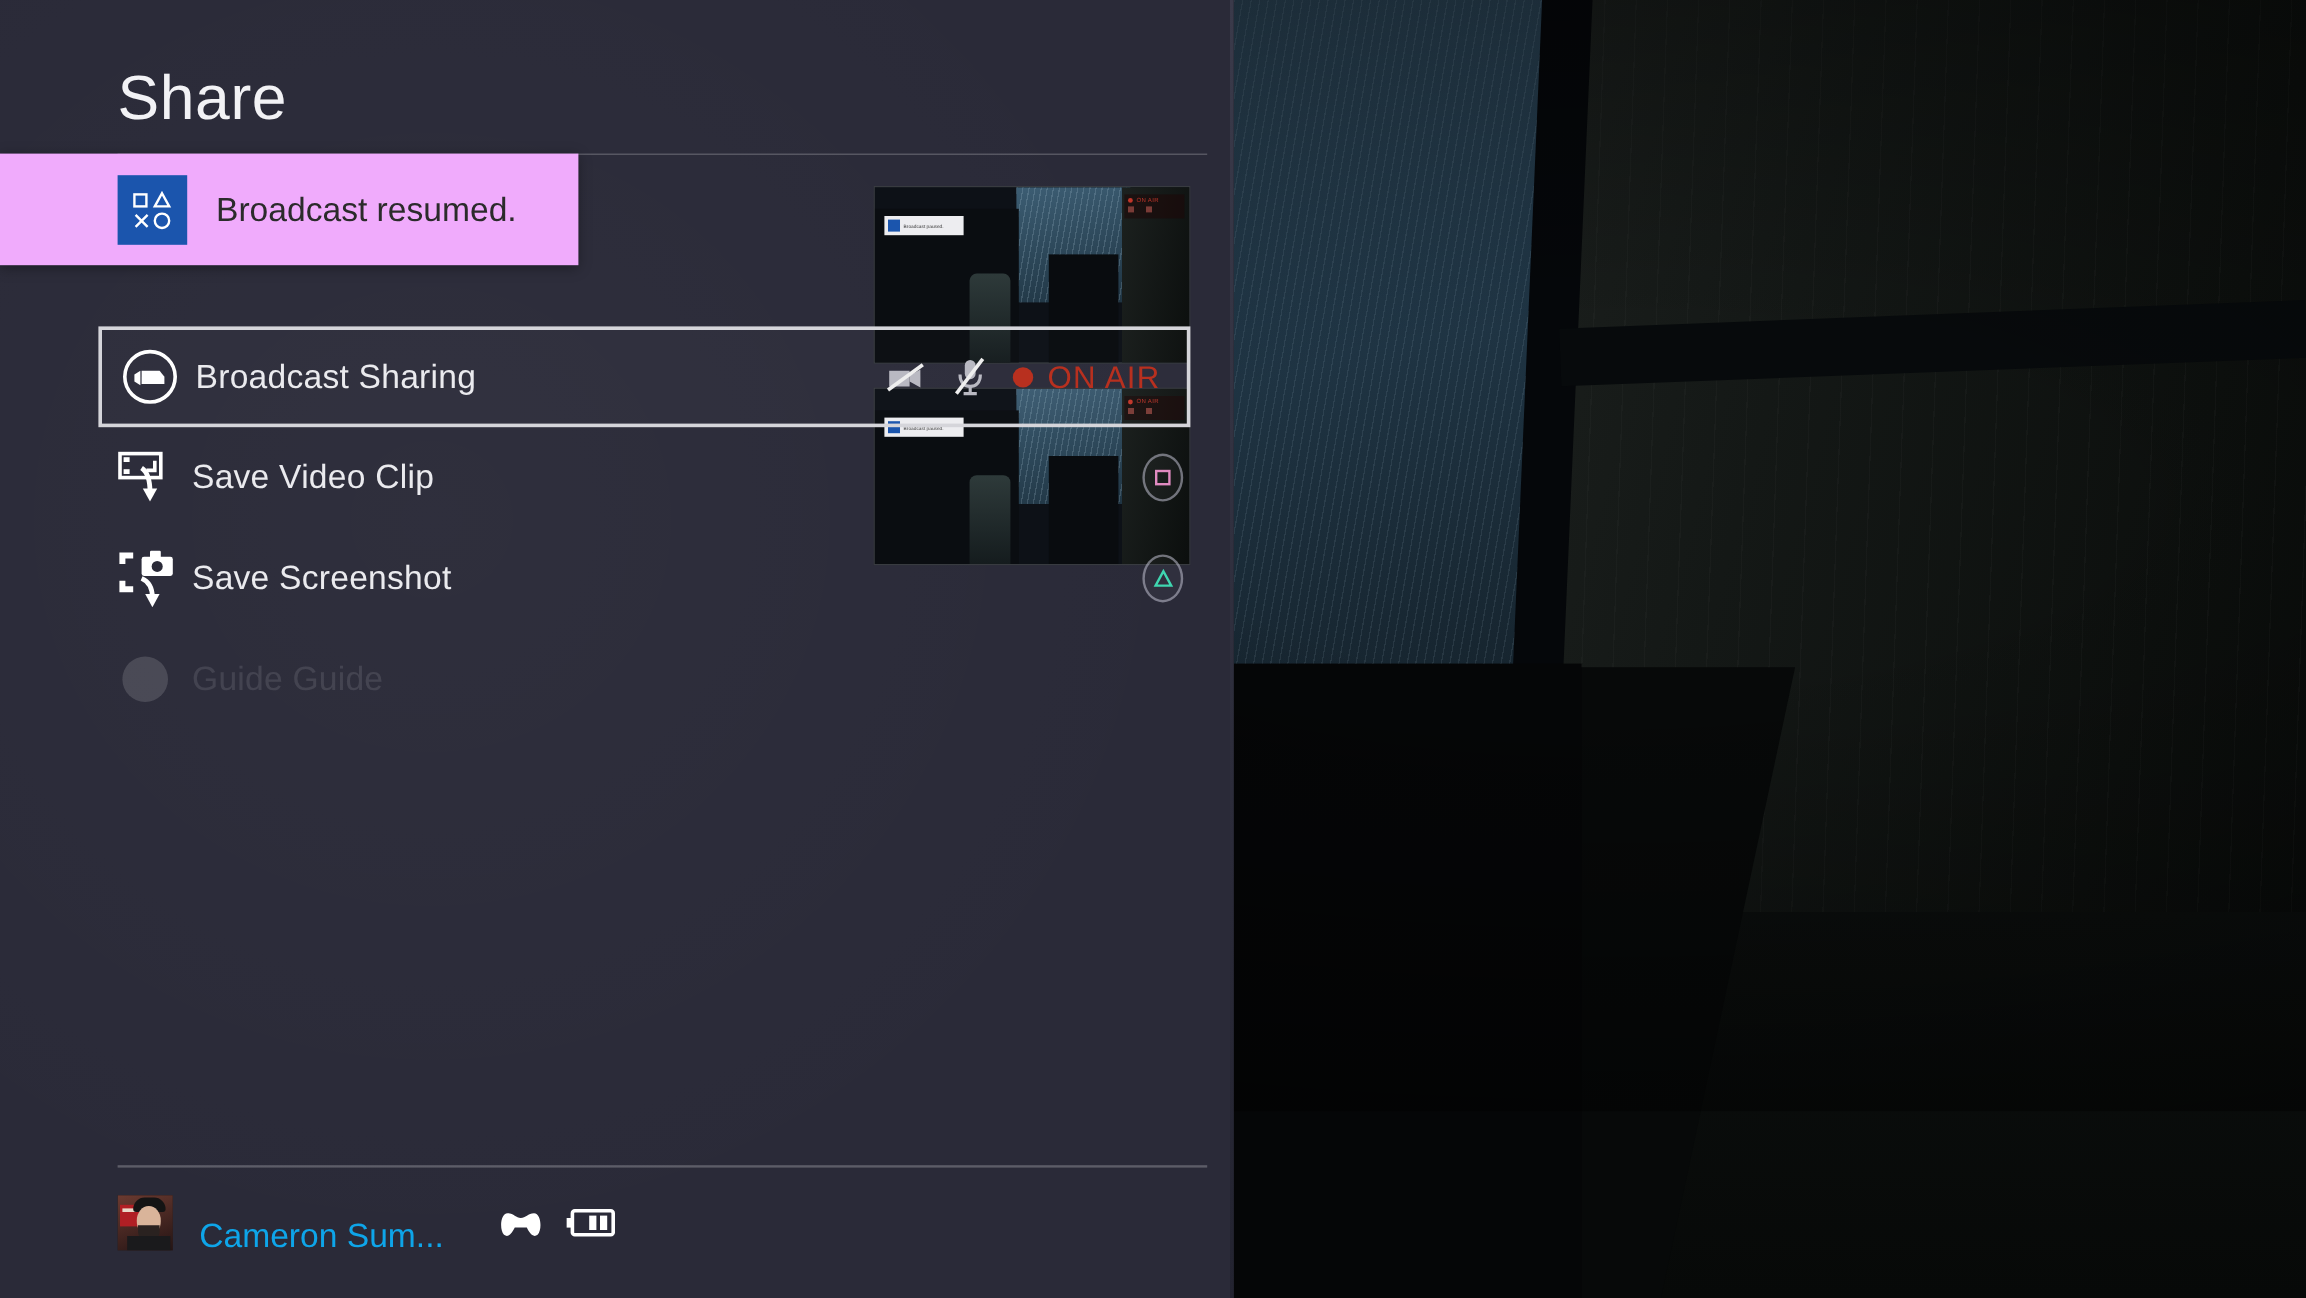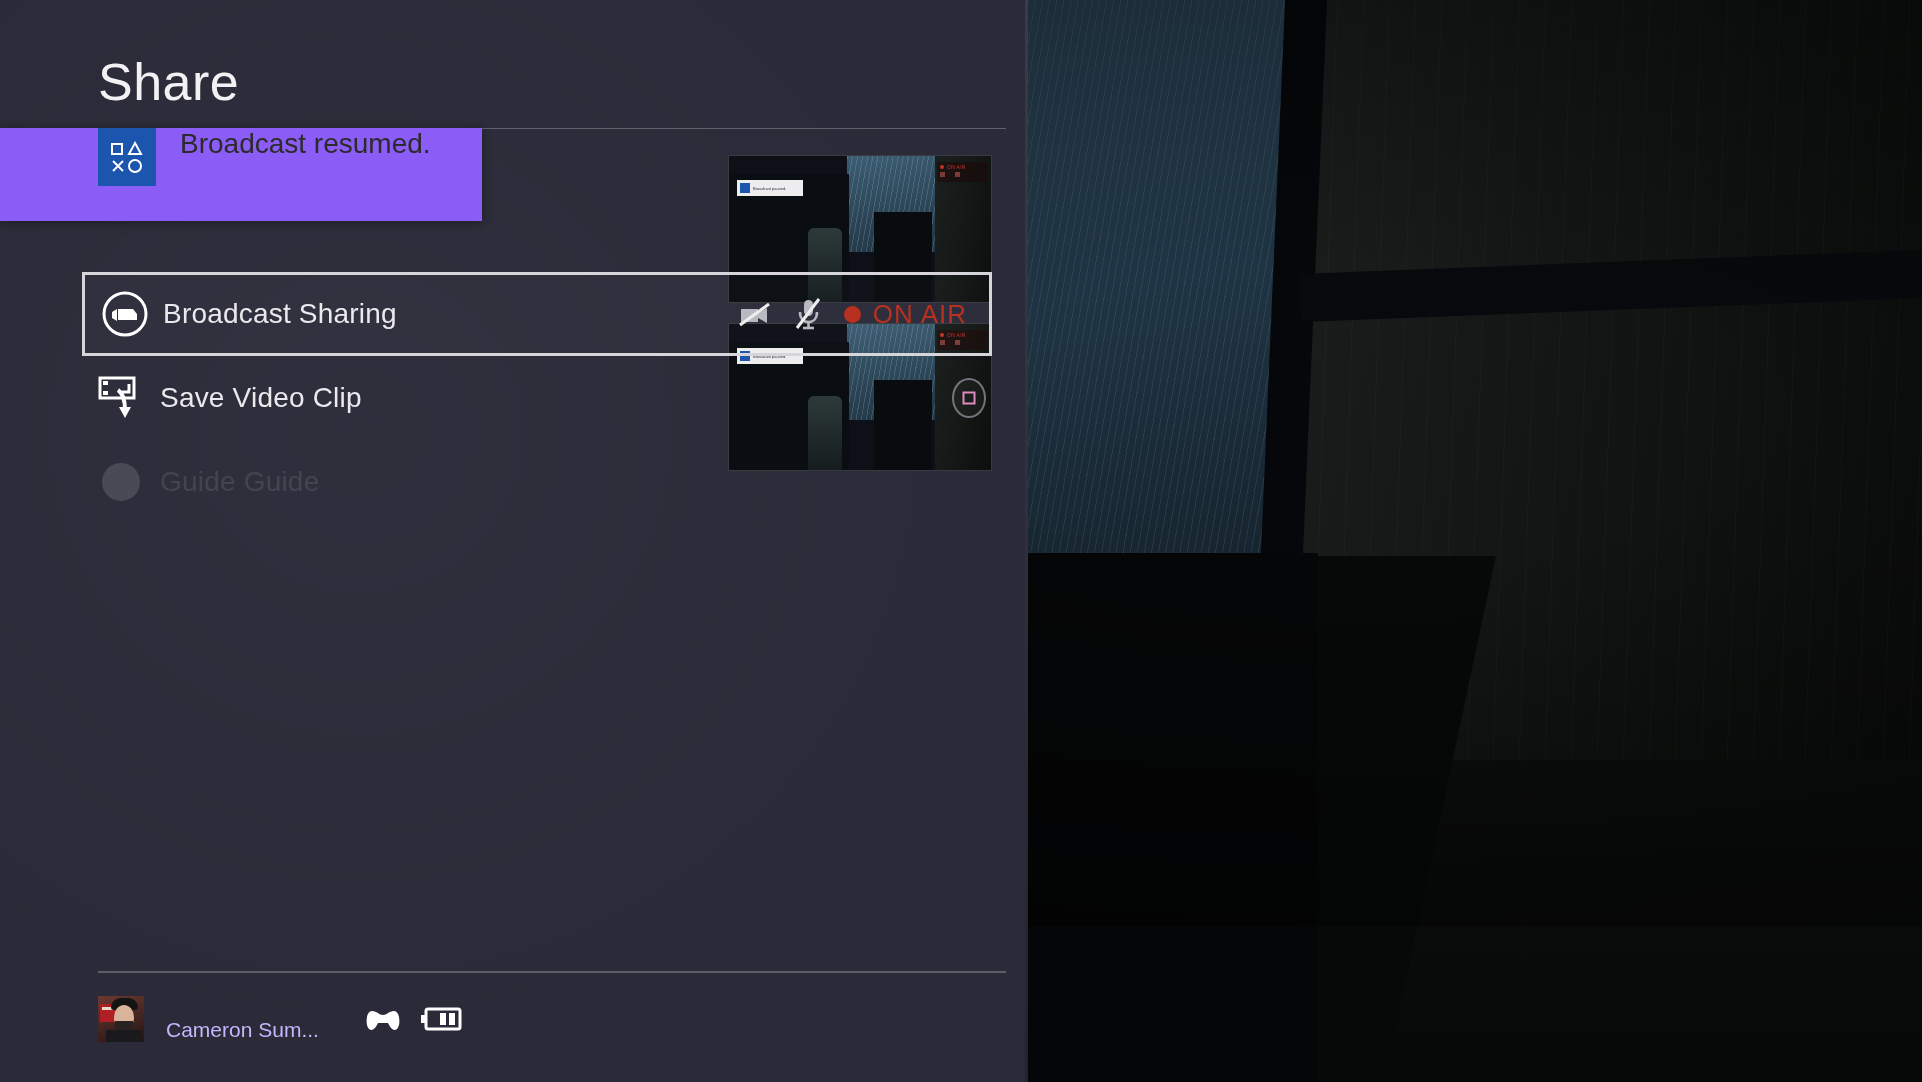--- a/index.html
+++ b/index.html
@@ -178,21 +178,21 @@
   .av-sign::after{ content:""; position:absolute; left:2px; top:3px; width:12px; height:3px; background:#e8d9c8;}
   .av-face{ position:absolute; left:16px; top:9px; width:20px; height:24px;
     background:#d9b49a; border-radius:50% 50% 45% 45%; }
   .av-hat{ position:absolute; left:13px; top:2px; width:27px; height:12px;
     background:#141414; border-radius:12px 12px 3px 3px; }
   .av-beard{ position:absolute; left:17px; top:25px; width:18px; height:14px;
     background:#2a2220; border-radius:0 0 9px 9px; }
   .av-body{ position:absolute; left:8px; bottom:0; width:36px; height:12px; background:#1a1a1c; }
 
   .user-name {
-    margin-left:22px; font-size:21px; font-weight:300; color:#c4b5fd;
+    margin-left:22px; font-size:28px; font-weight:300; color:#0ea5e9;
     white-space:nowrap;
     margin-top:21px;
   }
   .bb-icons { margin-left:46px; display:flex; align-items:center; gap:20px; }
 
   .stat-icon svg{ display:block; }
 </style>
 </head>
 <body>
 
@@ -331,20 +331,41 @@
         <div class="row-label">Save Video Clip</div>
         <div class="row-right">
           <span class="ps-btn">
             <svg width="16" height="16" viewBox="0 0 16 16">
               <rect x="2.5" y="2.5" width="11" height="11" fill="none" stroke="#e08ac0" stroke-width="2"></rect>
             </svg>
           </span>
         </div>
       </div>
 
+      <div class="menu-row">
+        <div class="row-icon">
+          <svg width="56" height="48" viewBox="0 0 56 48" fill="#fff">
+            <path d="M4 12 L4 5 L13 5" fill="none" stroke="#fff" stroke-width="5"></path>
+            <path d="M4 26 L4 33 L13 33" fill="none" stroke="#fff" stroke-width="5"></path>
+            <rect x="20" y="6" width="26" height="16" rx="2"></rect>
+            <rect x="27" y="1" width="9" height="6" rx="1"></rect>
+            <circle cx="33" cy="14" r="4.6" fill="#2a2a38"></circle>
+            <path d="M20 24 C27 27 29 33 29 40" fill="none" stroke="#fff" stroke-width="4"></path>
+            <path d="M23 37 l6 11 6 -11 z"></path>
+          </svg>
+        </div>
+        <div class="row-label">Save Screenshot</div>
+        <div class="row-right">
+          <span class="ps-btn">
+            <svg width="17" height="16" viewBox="0 0 17 16">
+              <path d="M8.5 2 L15 14 L2 14 Z" fill="none" stroke="#3fd6b0" stroke-width="2"></path>
+            </svg>
+          </span>
+        </div>
+      </div>
 
 
       <div class="menu-row dim">
         <div class="row-icon">
           <svg width="46" height="46" viewBox="0 0 46 46">
             <circle cx="23" cy="23" r="19" fill="rgba(255,255,255,.14)"></circle>
           </svg>
         </div>
         <div class="row-label">Guide Guide</div>
       </div>
@@ -376,21 +397,21 @@
             <rect x="28" y="6" width="6" height="12" fill="#fff"></rect>
           </svg>
         </span>
       </div>
     </div>
 
     <div class="panel-edge"></div>
   </div>
 
   <div style="position:absolute;left:0;top:128px;width:482px;height:93px;
-              background:#8b5cf6;display:flex;padding-left:98px;
+              background:#f0abfc;display:flex;align-items:center;padding-left:98px;
               box-shadow:0 2px 10px rgba(0,0,0,.35);">
     <div style="width:58px;height:58px;background:#1b55ad;display:flex;
                 align-items:center;justify-content:center;flex:none;">
       <svg width="38" height="38" viewBox="0 0 38 38" fill="none" stroke="#fff" stroke-width="2">
         <rect x="4" y="6" width="10" height="10"></rect>
         <path d="M27 5 L33 16 L21 16 Z"></path>
         <path d="M5 23 L15 33 M15 23 L5 33"></path>
         <circle cx="27" cy="28" r="6"></circle>
       </svg>
     </div>

